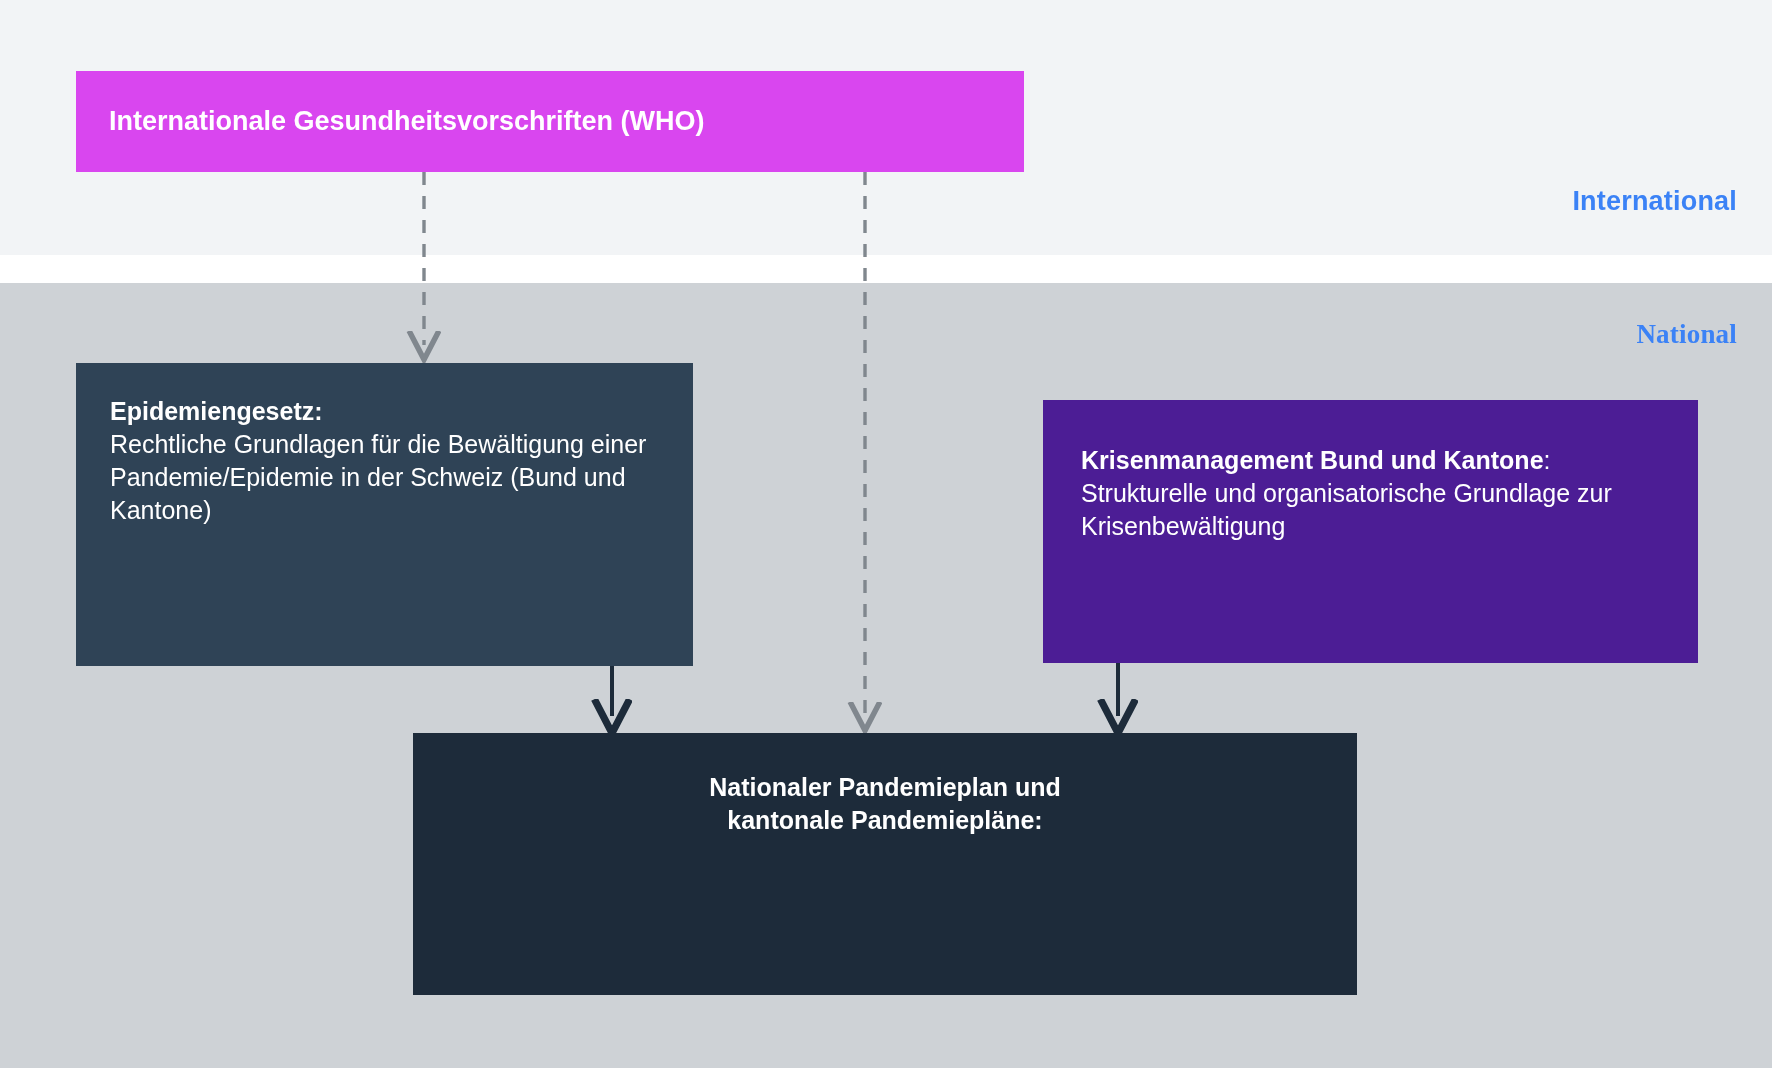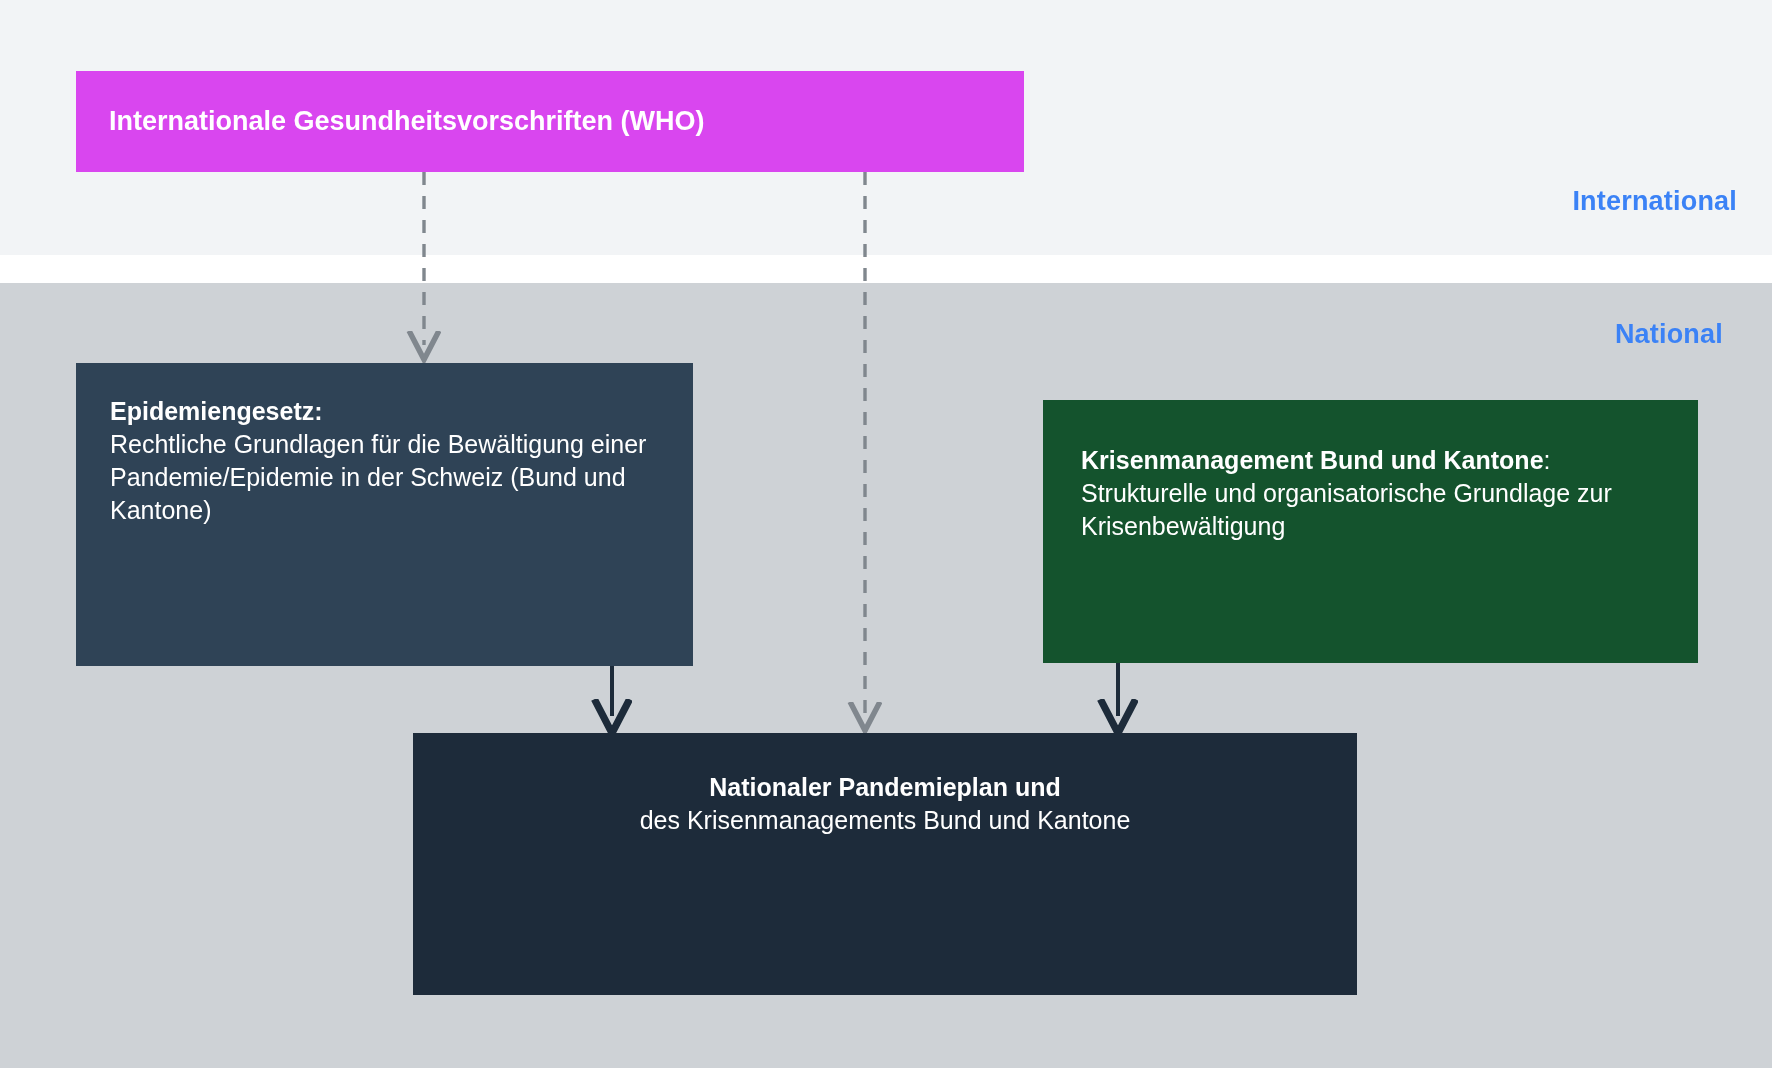--- a/index.html
+++ b/index.html
@@ -40,22 +40,23 @@
     font-size: 27px;
     color: #3b82f6;
     letter-spacing: 0.2px;
     white-space: nowrap;
   }
   .label-international {
     right: 35px;
     top: 186px;
   }
   .label-national {
-    right: 49px;
+    right: 35px;
     top: 319px;
+    font-family: Liberation Serif, serif;
   }
   
   .box {
     position: absolute;
     box-sizing: border-box;
     color: #ffffff;
     line-height: 1.32;
   }
   .box-who {
     left: 76px;
@@ -76,21 +77,21 @@
     height: 303px;
     background: #2f4356;
     padding: 32px 34px 0 34px;
     font-size: 25px;
   }
   .box-krisenmanagement {
     left: 1043px;
     top: 400px;
     width: 655px;
     height: 263px;
-    background: #14532d;
+    background: #4c1d95;
     padding: 44px 34px 0 38px;
     font-size: 25px;
   }
   .box-pandemieplan {
     left: 413px;
     top: 733px;
     width: 944px;
     height: 262px;
     background: #1d2b3a;
     padding: 38px 30px 0 30px;
@@ -160,16 +161,16 @@
     <b class="title-line">Epidemiengesetz:</b>
     <span>Rechtliche Grundlagen für die Bewältigung einer Pandemie/Epidemie in der Schweiz (Bund und Kantone)</span>
   </div>
 
   <div class="box box-krisenmanagement">
     <b>Krisenmanagement Bund und Kantone</b><span>: Strukturelle und organisatorische Grundlage zur Krisenbewältigung</span>
   </div>
 
   <div class="box box-pandemieplan">
     <b class="title-line">Nationaler Pandemieplan und</b>
-    <span class="title-line">des Krisenmanagements Bund und Kantone</span>
+    <b class="title-line">kantonale Pandemiepläne:</b>
   </div>
 
 </div>
 
 </body></html>

